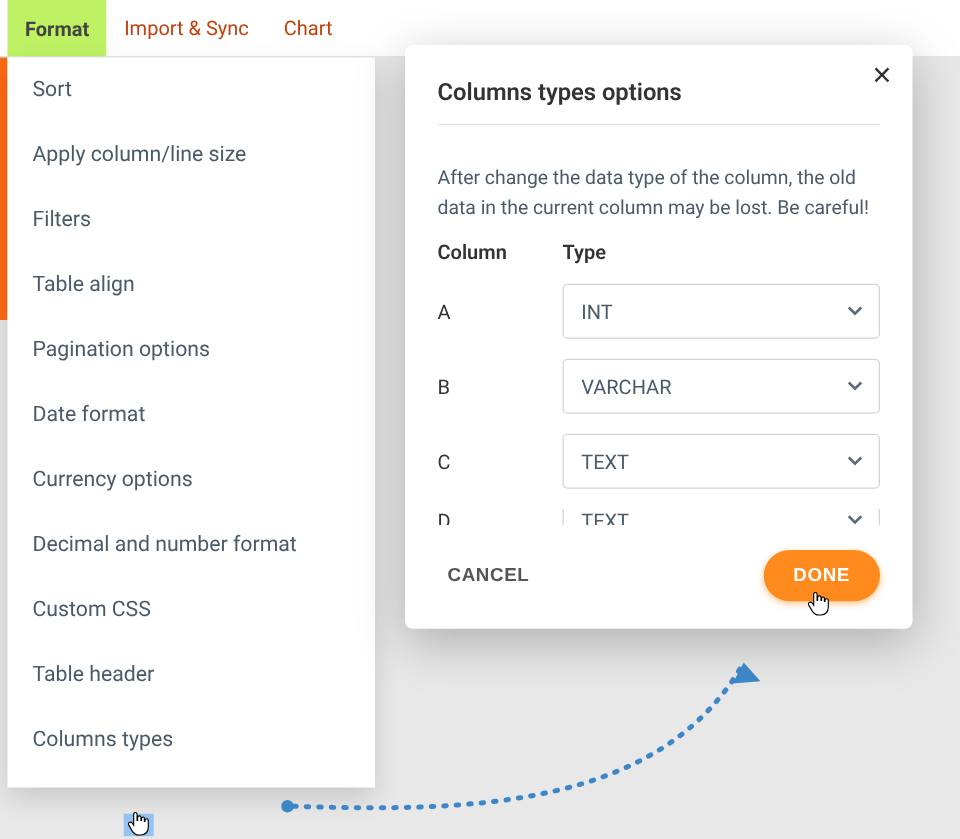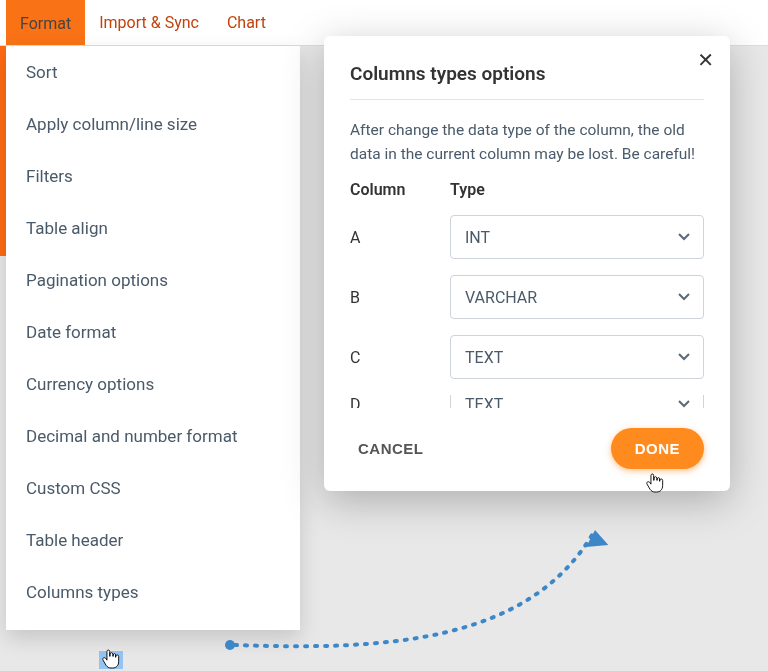--- a/index.html
+++ b/index.html
@@ -20,22 +20,23 @@
     padding-left: 6px;
   }
   .tabbar .tab {
     padding: 12px 14px;
     font-size: 16px;
     color: #c2410c;
     cursor: pointer;
   }
   .tabbar .tab.active {
     color: #444;
-    background: #f97316;
+    background: #bef264;
     border-top: 2px solid rgba(0,0,0,0);
+    font-weight: bold;
   }
   .accent-left {
     position: absolute;
     left: 0;
     top: 46px;
     width: 6px;
     height: 210px;
     background: #ff6a13;
   }
   .dropdown {
@@ -90,21 +91,21 @@
     color: #333;
     cursor: pointer;
     line-height: 1;
   }
   .modal h2 {
     font-size: 19px;
     font-weight: 600;
     color: #333;
     padding-bottom: 14px;
     border-bottom: 1px solid #e4e4e4;
-    margin-bottom: 18px;
+    margin-bottom: 30px;
   }
   .modal .warn {
     font-size: 15.5px;
     color: #4a5a6a;
     line-height: 1.55;
     margin-bottom: 14px;
   }
   .modal .body {
     position: relative;
     height: 228px;

